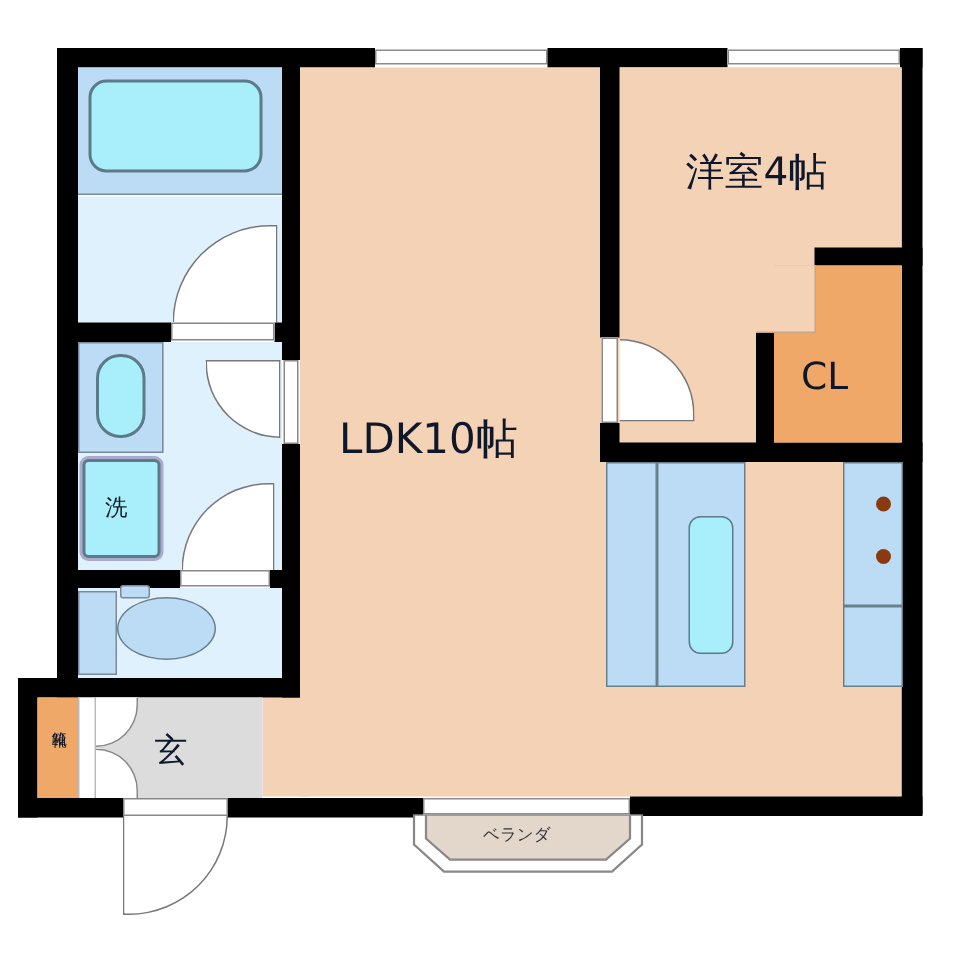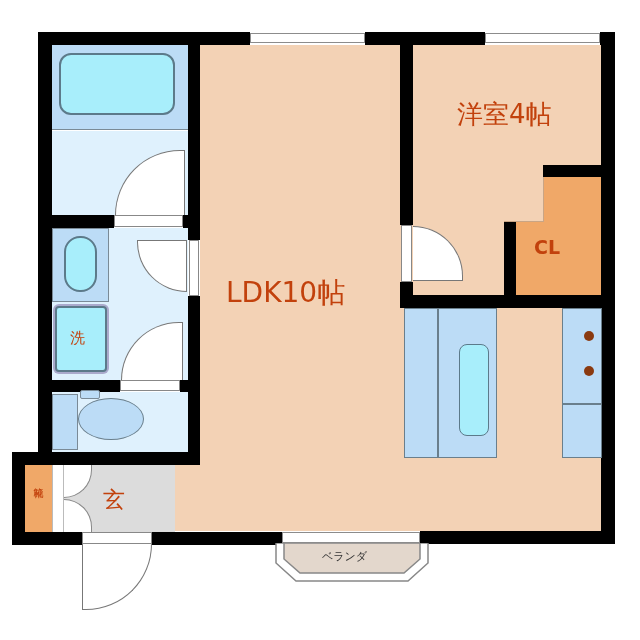--- a/index.html
+++ b/index.html
@@ -6,21 +6,21 @@
   body{width:640px;height:640px;position:relative;overflow:hidden;font-family:"DejaVu Sans","Liberation Sans",sans-serif;}
   .abs{position:absolute;box-sizing:border-box;}
   .wall{background:#000;}
   .floor{background:#f3d2b5;}
   .wet{background:#dff1fd;}
   .wetdark{background:#bcdcf6;}
   .fixture{background:#a8eefb;border:2px solid #5c7a8a;border-radius:12px;}
   .counter{background:#bcdcf6;border:1.5px solid #6a7f8c;}
   .win{background:#fff;border:1.5px solid #8c8c8c;}
   .door{background:#fff;border:1.5px solid #777;}
-  .lbl{color:#c2410c;white-space:nowrap;}
+  .lbl{color:#0f172a;white-space:nowrap;}
 </style>
 </head>
 <body>
 
 <div class="abs wall" style="left:38px;top:32px;width:212px;height:13px;"></div>
 <div class="abs win" style="left:250px;top:33px;width:115px;height:10px;"></div>
 <div class="abs wall" style="left:365px;top:32px;width:120px;height:13px;"></div>
 <div class="abs win" style="left:485px;top:33px;width:115px;height:10px;"></div>
 <div class="abs wall" style="left:600px;top:32px;width:15px;height:13px;"></div>
 
@@ -92,21 +92,21 @@
 <div class="abs wall" style="left:400px;top:32px;width:13px;height:193px;"></div>
 <div class="abs" style="left:401px;top:225px;width:11px;height:57px;background:#fff;border:1.5px solid #888;"></div>
 <div class="abs wall" style="left:400px;top:282px;width:13px;height:26px;"></div>
 <div class="abs wall" style="left:400px;top:295px;width:215px;height:13px;"></div>
 <div class="abs door" style="left:413px;top:226px;width:50px;height:55px;border-radius:0 55px 0 0;border-left:none;"></div>
 
 <div class="abs wall" style="left:543px;top:165px;width:72px;height:12px;"></div>
 <div class="abs wall" style="left:504px;top:222px;width:12px;height:80px;"></div>
 <div class="abs" style="left:516px;top:177px;width:85px;height:118px;background:#f0a868;"></div>
 <div class="abs floor" style="left:504px;top:177px;width:40px;height:45px;border-right:1px solid #c9a585;border-bottom:1px solid #c9a585;"></div>
-<span class="abs lbl" style="left:534px;top:236px;font-size:19px;font-weight:bold;">CL</span>
+<span class="abs lbl" style="left:534px;top:236px;font-size:25px;">CL</span>
 
 <div class="abs counter" style="left:404px;top:308px;width:34px;height:150px;"></div>
 <div class="abs counter" style="left:438px;top:308px;width:59px;height:150px;"></div>
 <div class="abs fixture" style="left:459px;top:344px;width:30px;height:92px;border-radius:8px;border-width:1.5px;"></div>
 <div class="abs counter" style="left:562px;top:308px;width:40px;height:96px;"></div>
 <div class="abs" style="left:584px;top:331px;width:10px;height:10px;border-radius:50%;background:#8a3a10;"></div>
 <div class="abs" style="left:584px;top:366px;width:10px;height:10px;border-radius:50%;background:#8a3a10;"></div>
 <div class="abs counter" style="left:562px;top:404px;width:40px;height:54px;"></div>
 
 <span class="abs lbl" style="left:226px;top:274px;font-size:28px;">LDK10帖</span>

